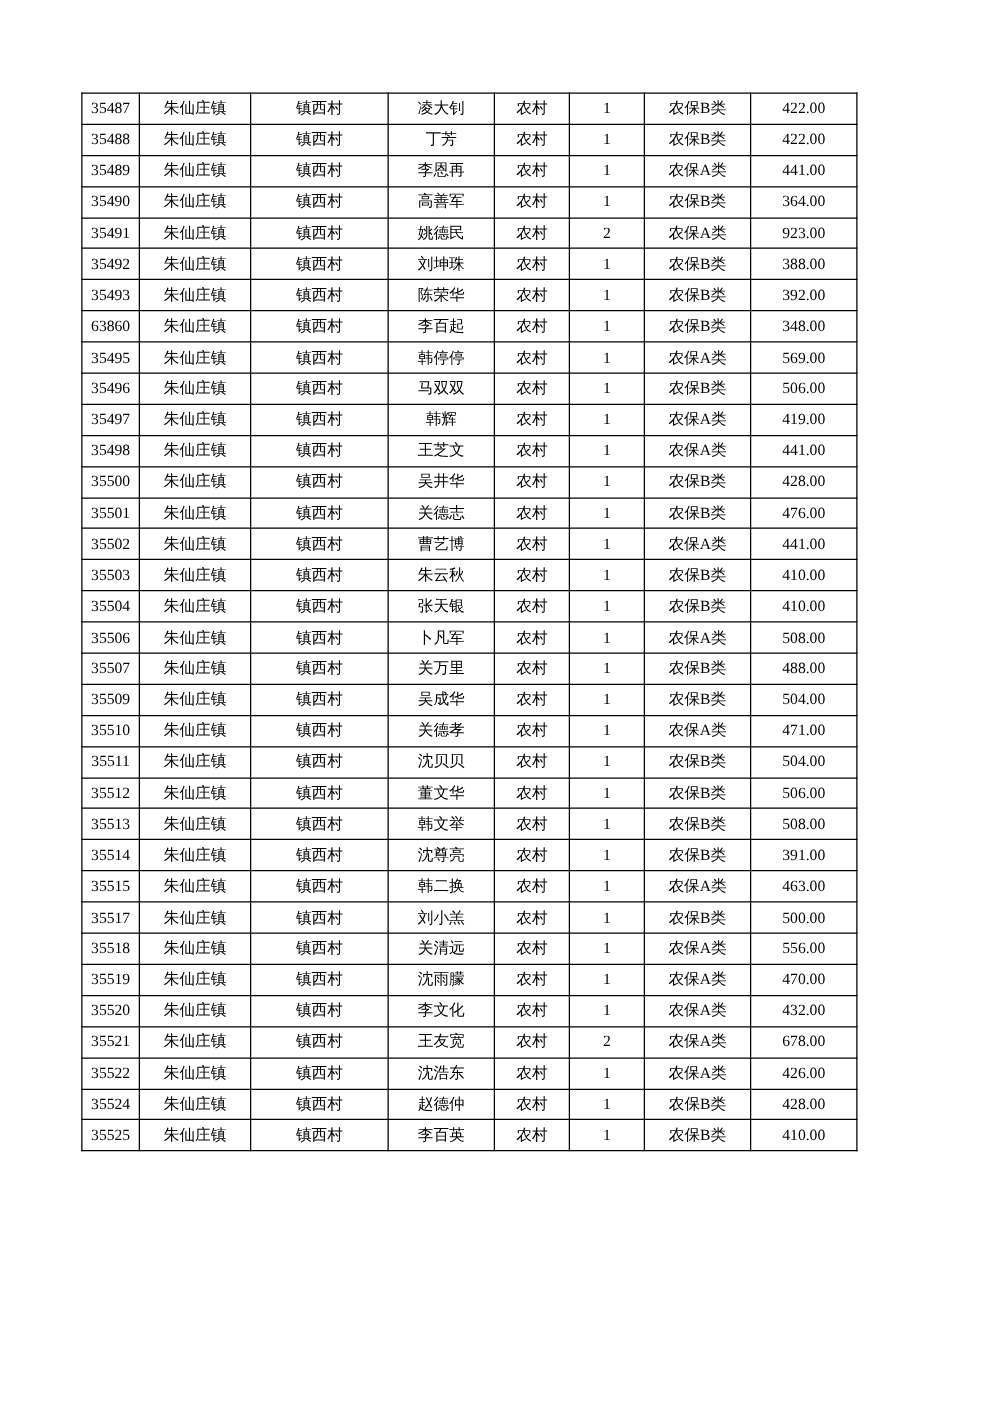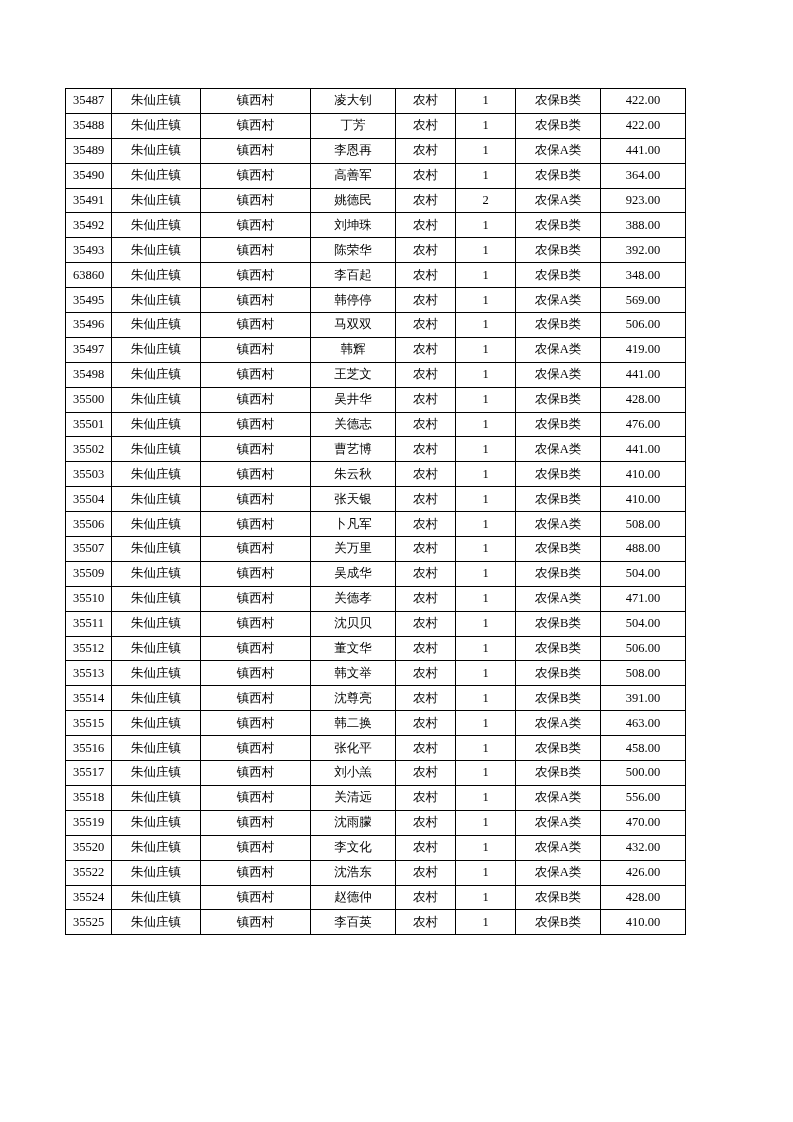--- a/index.html
+++ b/index.html
@@ -12,21 +12,21 @@
     width: 793px;
     height: 1122px;
     background: #ffffff;
     margin: 0 auto;
     overflow: hidden;
     font-family: "Liberation Serif", serif;
   }
   table.data-table {
     position: absolute;
     left: 65px;
-    top: 88px;
+    top: 74px;
     border-collapse: collapse;
     table-layout: fixed;
     font-size: 12.5px;
     color: #000000;
   }
   table.data-table td {
     border: 1px solid #000000;
     height: 23.9px;
     padding: 0 2px;
     text-align: center;
@@ -341,30 +341,20 @@
     <td>35515</td>
     <td>朱仙庄镇</td>
     <td>镇西村</td>
     <td>韩二换</td>
     <td>农村</td>
     <td>1</td>
     <td>农保A类</td>
     <td>463.00</td>
   </tr>
 
-  <tr>
-    <td>35516</td>
-    <td>朱仙庄镇</td>
-    <td>镇西村</td>
-    <td>张化平</td>
-    <td>农村</td>
-    <td>1</td>
-    <td>农保B类</td>
-    <td>458.00</td>
-  </tr>
 
   <tr>
     <td>35517</td>
     <td>朱仙庄镇</td>
     <td>镇西村</td>
     <td>刘小羔</td>
     <td>农村</td>
     <td>1</td>
     <td>农保B类</td>
     <td>500.00</td>
@@ -396,20 +386,30 @@
     <td>35520</td>
     <td>朱仙庄镇</td>
     <td>镇西村</td>
     <td>李文化</td>
     <td>农村</td>
     <td>1</td>
     <td>农保A类</td>
     <td>432.00</td>
   </tr>
 
+  <tr>
+    <td>35521</td>
+    <td>朱仙庄镇</td>
+    <td>镇西村</td>
+    <td>王友宽</td>
+    <td>农村</td>
+    <td>2</td>
+    <td>农保A类</td>
+    <td>678.00</td>
+  </tr>
 
   <tr>
     <td>35522</td>
     <td>朱仙庄镇</td>
     <td>镇西村</td>
     <td>沈浩东</td>
     <td>农村</td>
     <td>1</td>
     <td>农保A类</td>
     <td>426.00</td>

